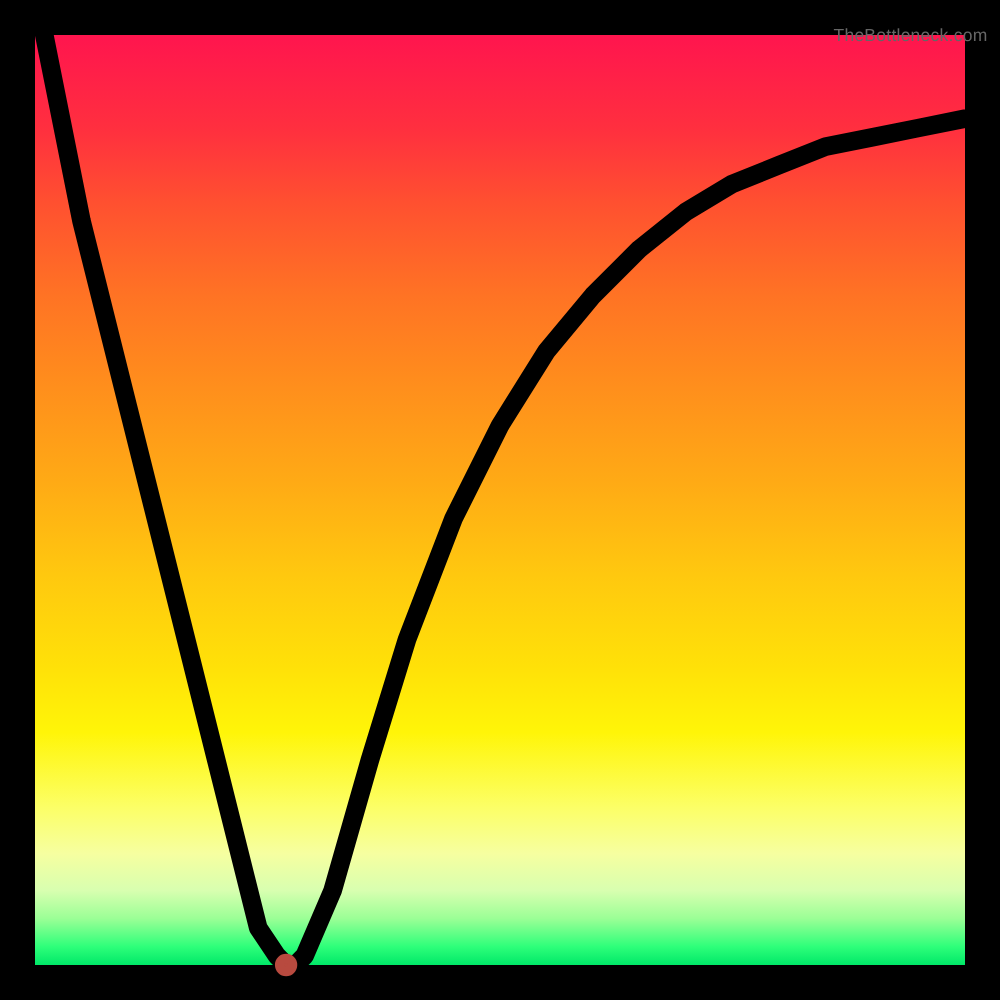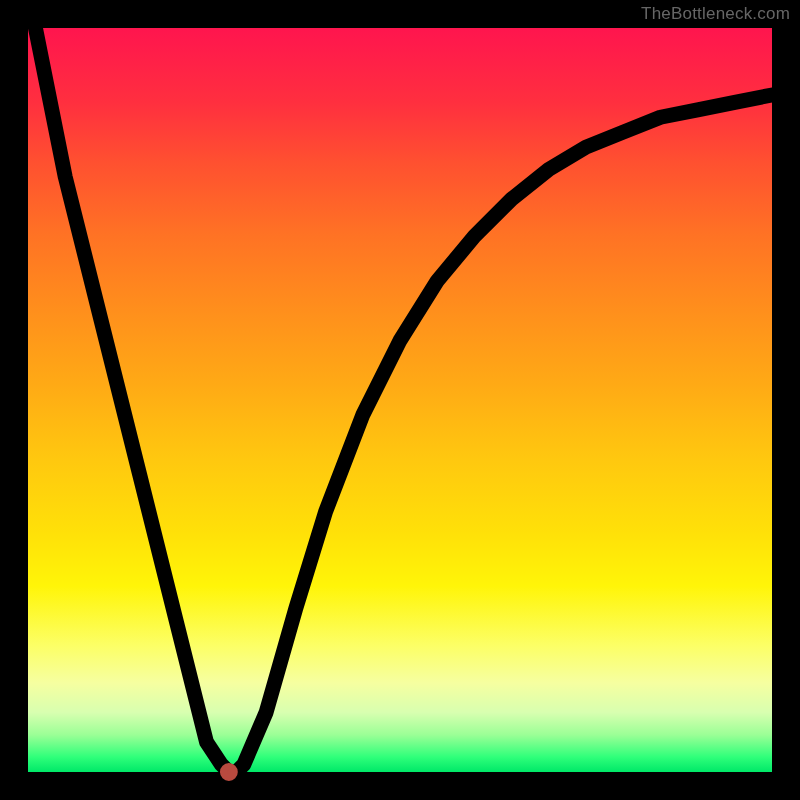--- a/index.html
+++ b/index.html
@@ -37,24 +37,24 @@
       #fcff66 83%,
       #f6ffa0 88%,
       #d8ffb0 92%,
       #9bff96 95%,
       #2fff7a 98%,
       #00e868 100%
     );
   }
   .watermark {
     position: absolute;
-    top: 4px;
+    top: 20px;
     right: 10px;
     color: #666;
-    font-size: 17px;
+    font-size: 14px;
     letter-spacing: 0.2px;
     font-weight: 400;
   }
   svg.overlay {
     position: absolute;
     left: 28px;
     top: 28px;
     width: 744px;
     height: 744px;
     overflow: visible;

